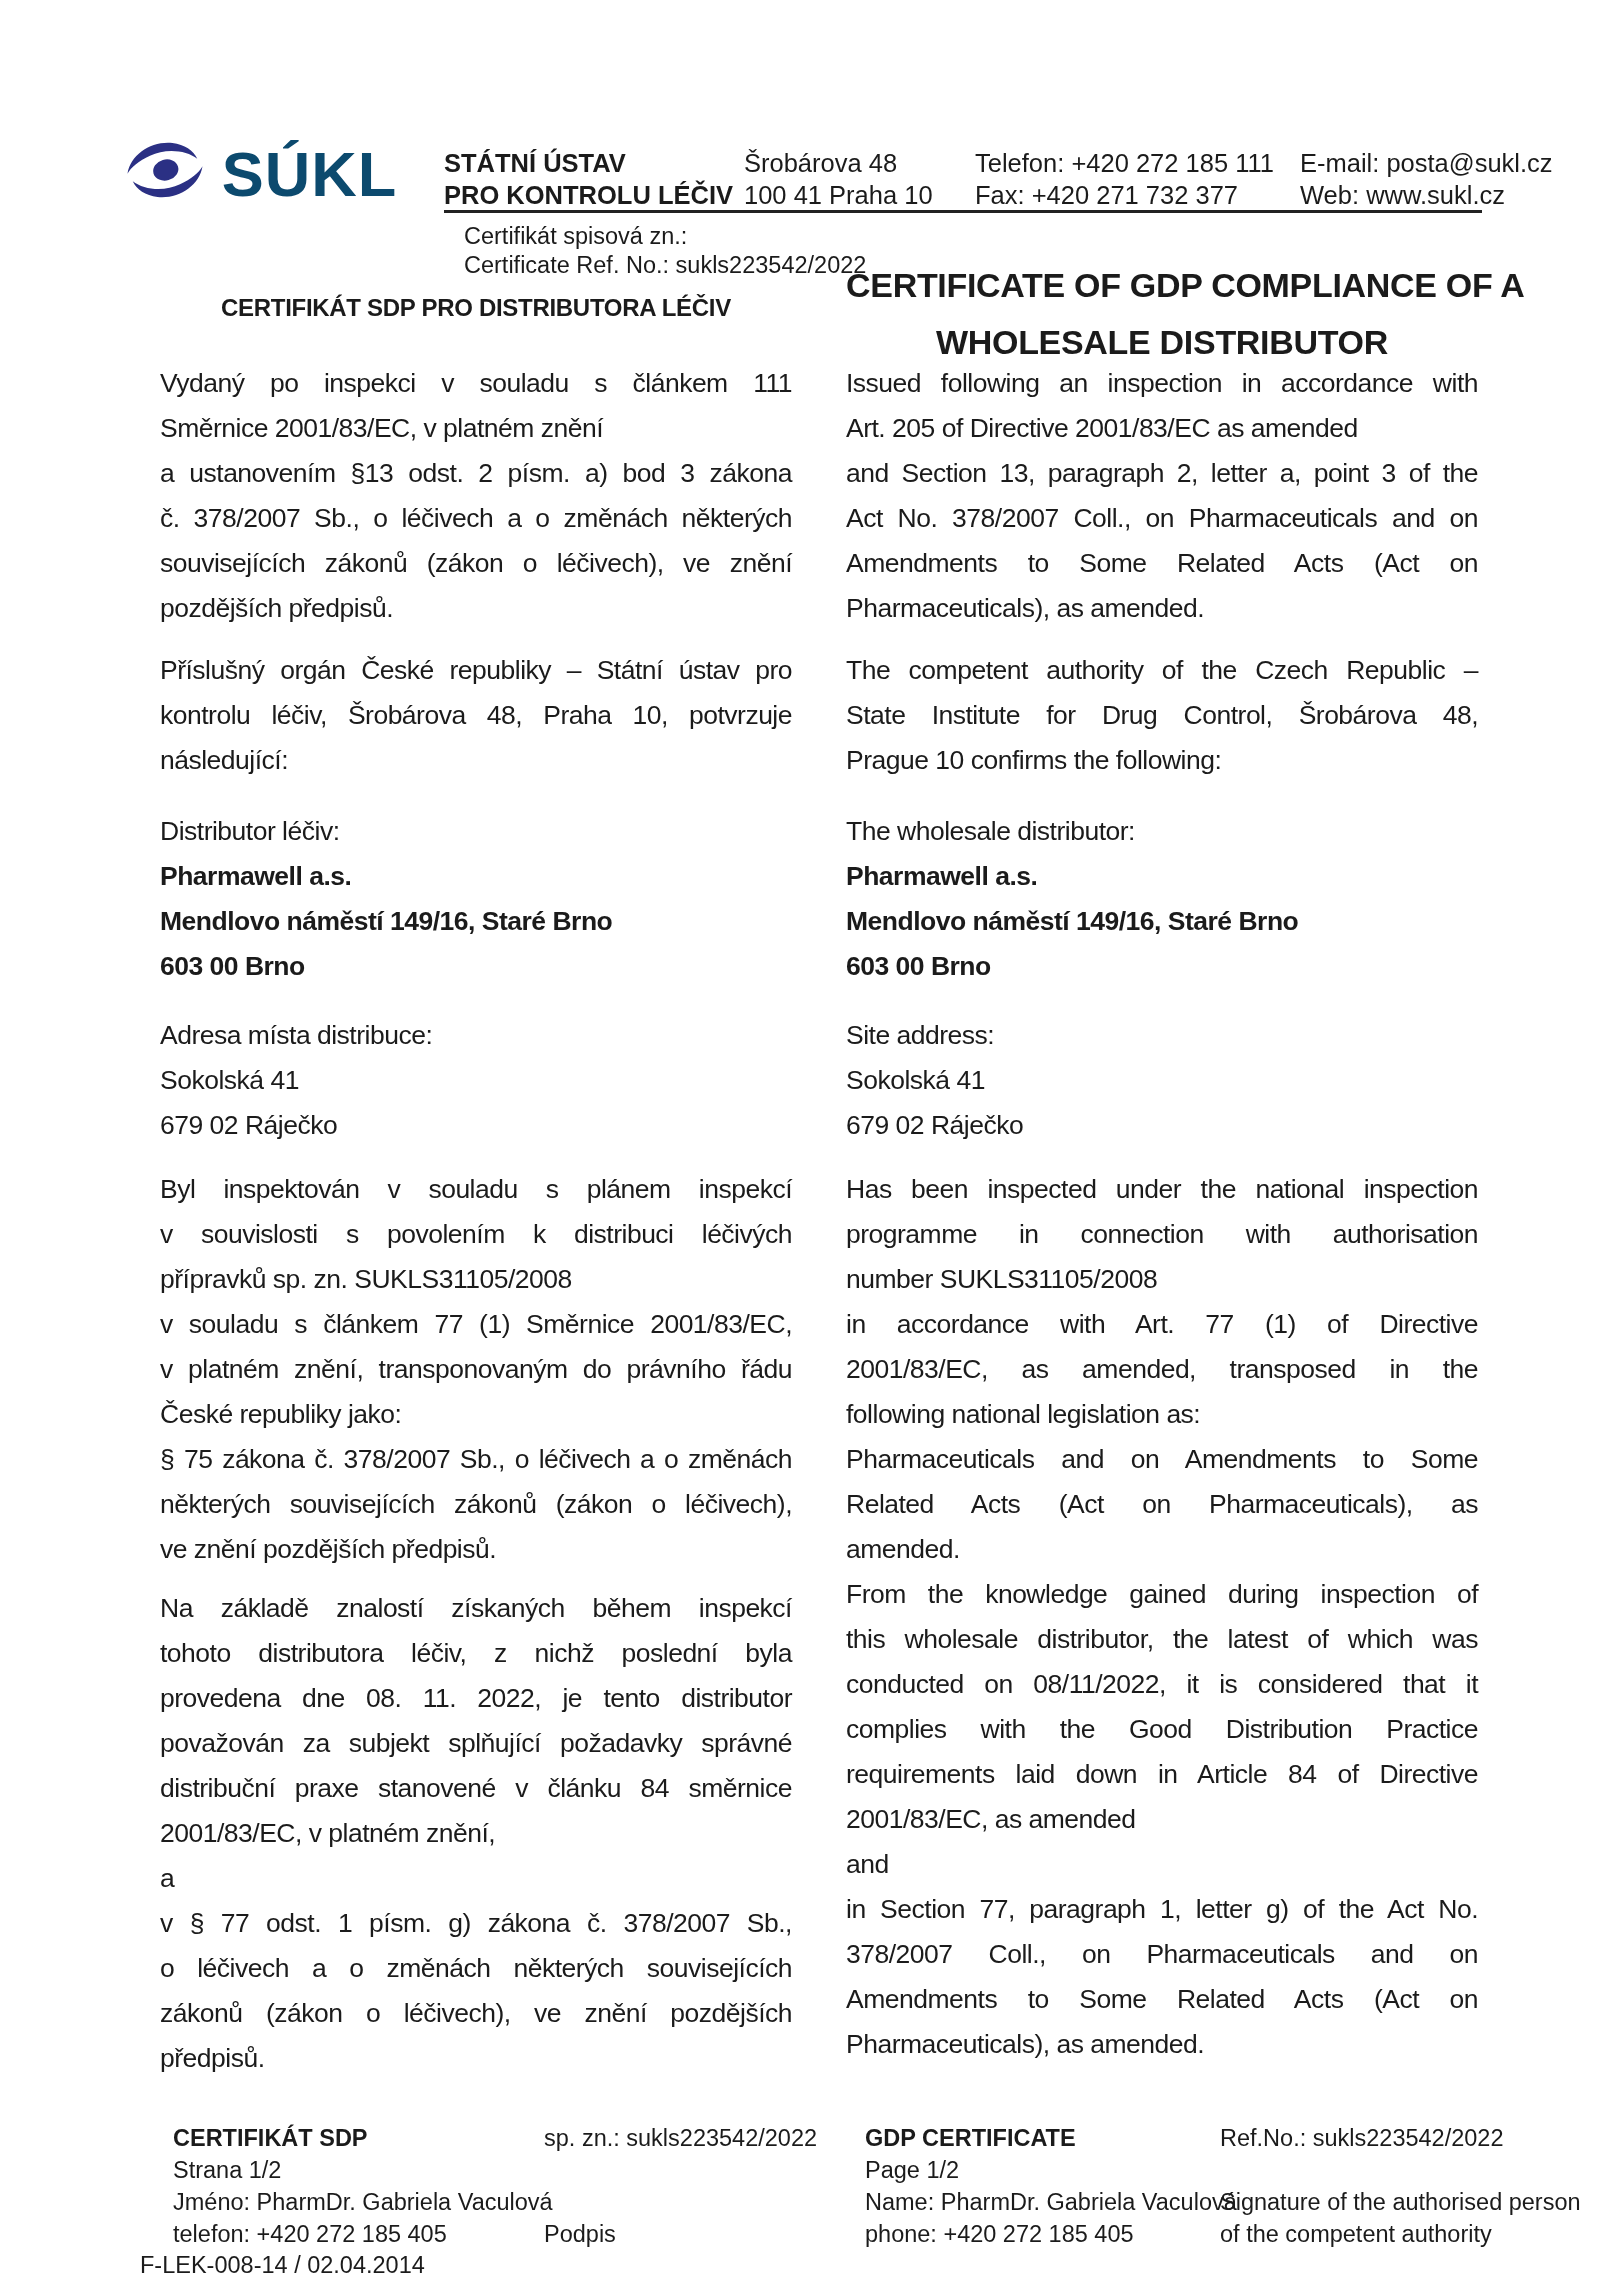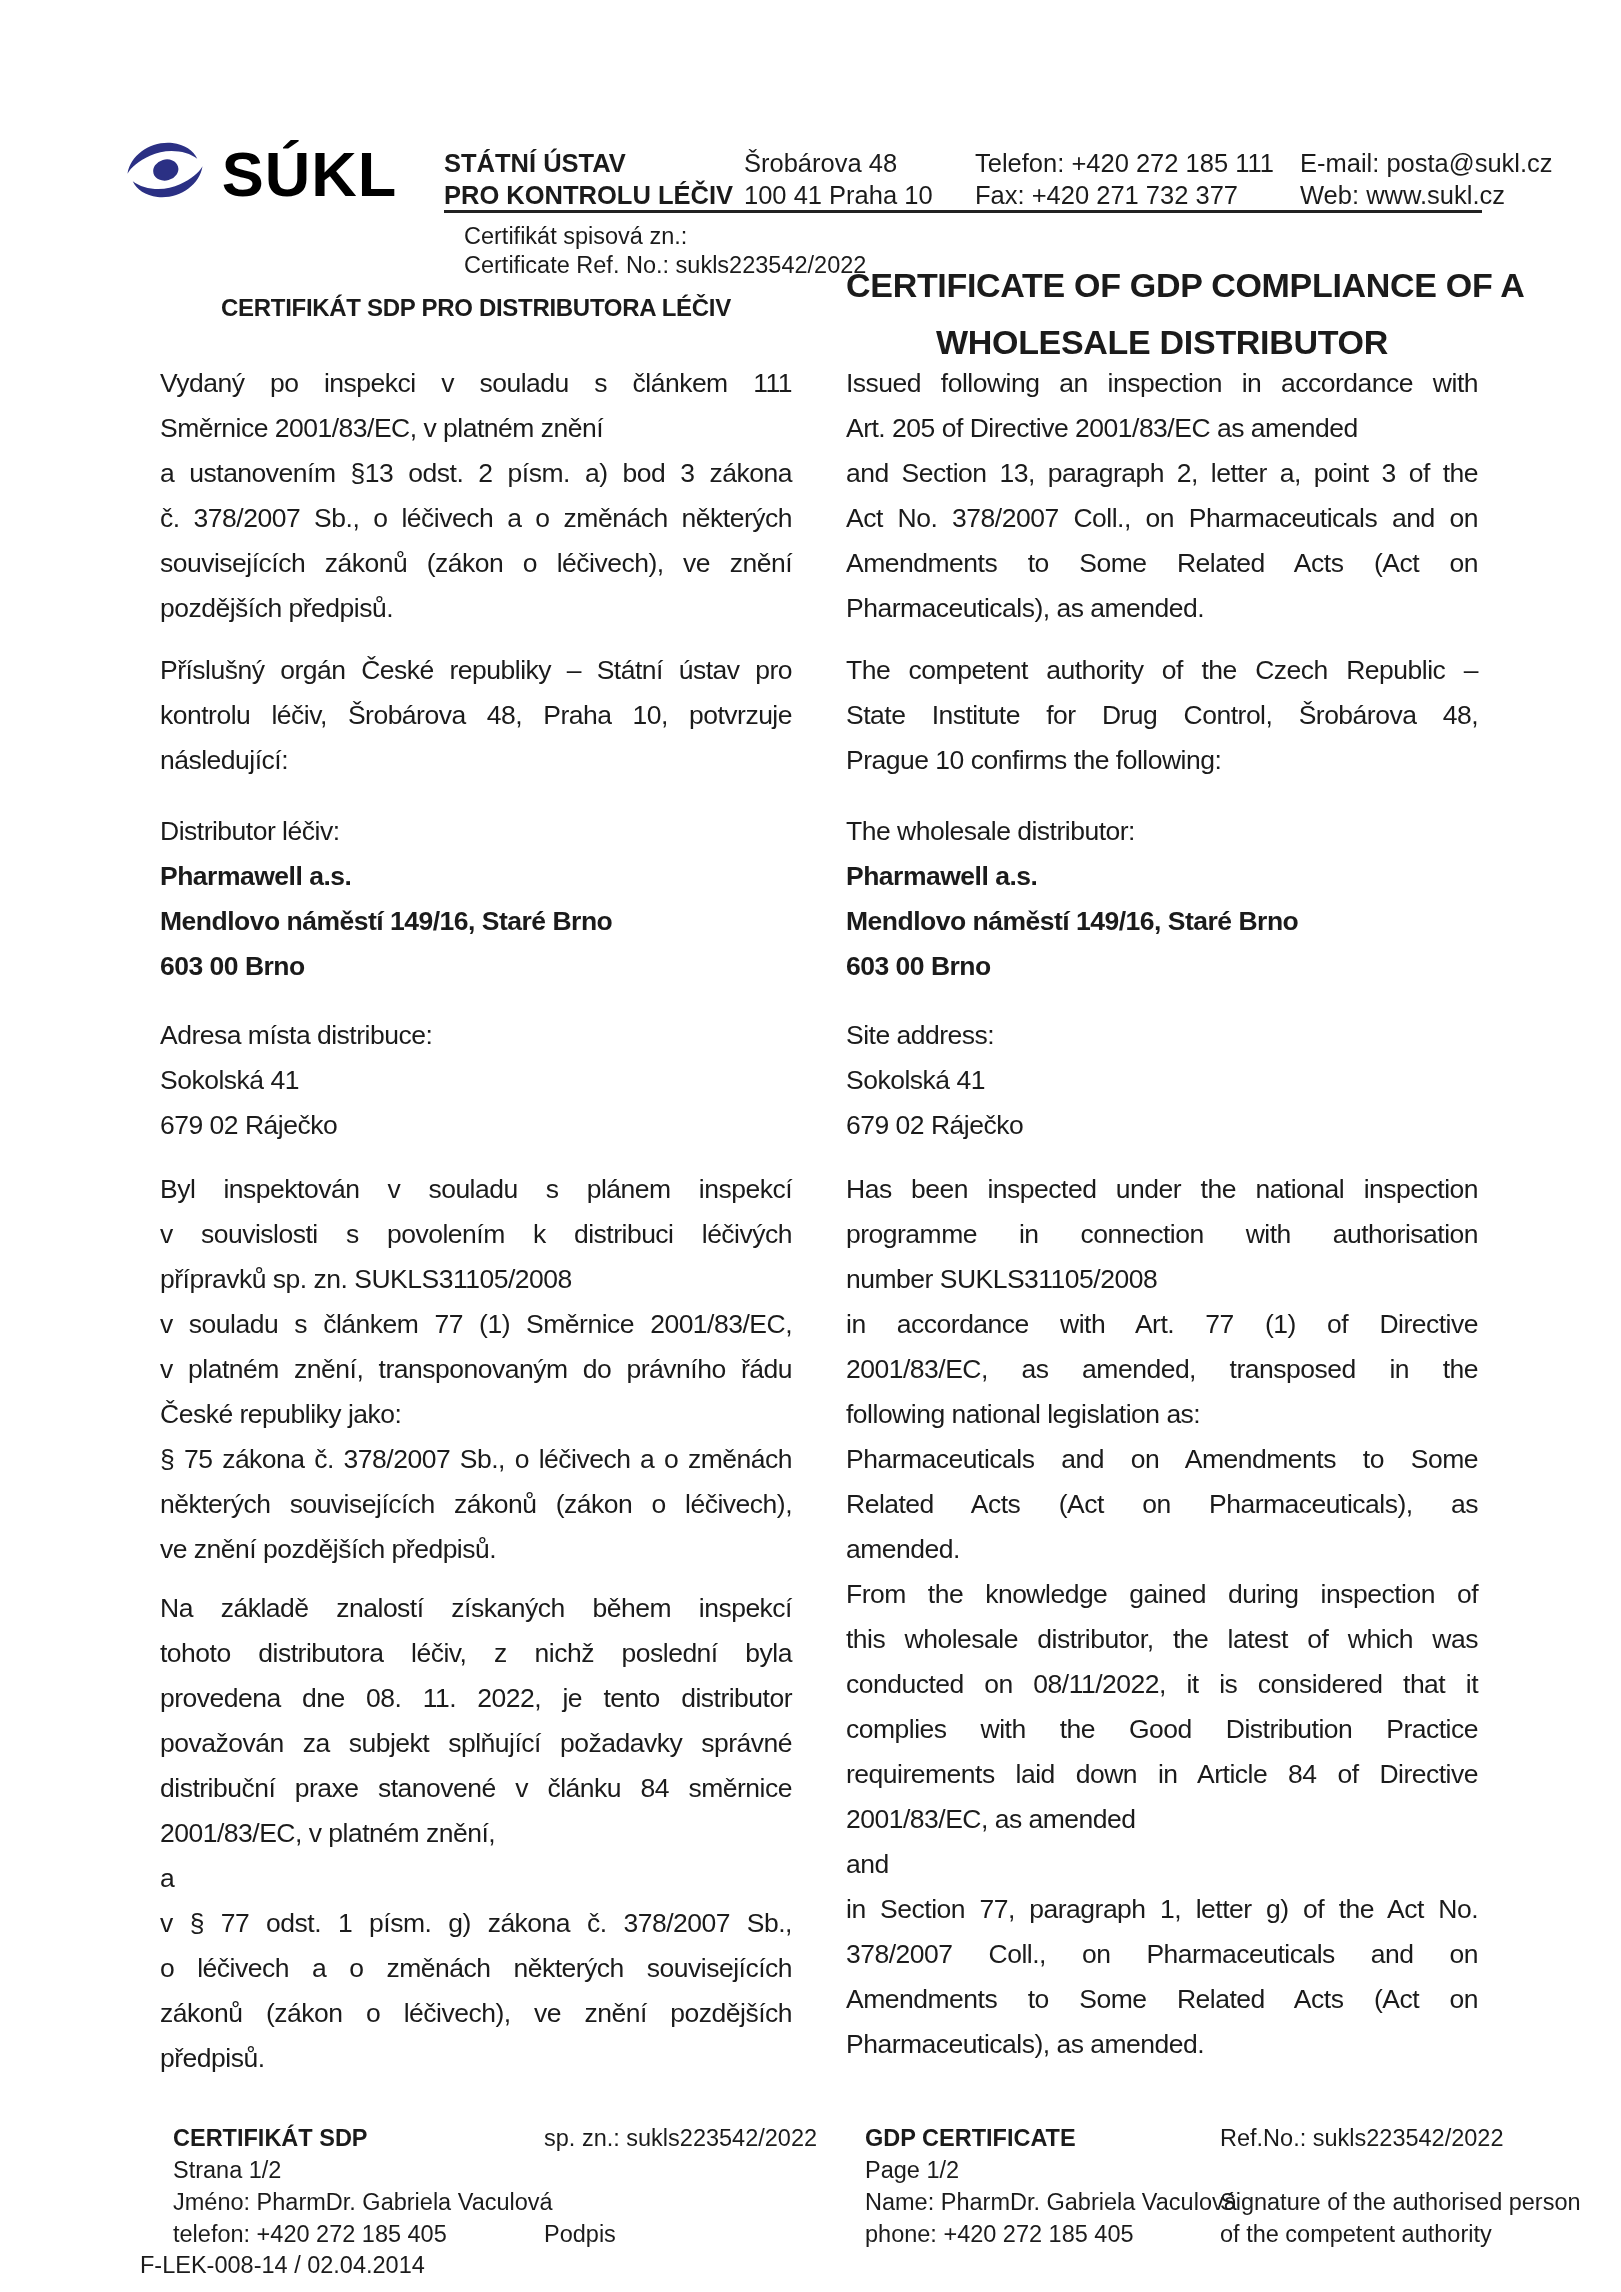--- a/index.html
+++ b/index.html
@@ -20,21 +20,21 @@
     left: 120px;
     top: 137px;
     display: flex;
     align-items: center;
   }
   .logo svg { display: block; }
   .wordmark {
     font-size: 63px;
     font-weight: 700;
     letter-spacing: 1px;
-    color: #000000;
+    color: #0c4a6e;
     margin-left: 11.8px;
     line-height: 1;
     padding-top: 5.9px;
   }
   .hcol {
     position: absolute;
     top: 147px;
     font-size: 25.5px;
     line-height: 32px;
     white-space: nowrap;

